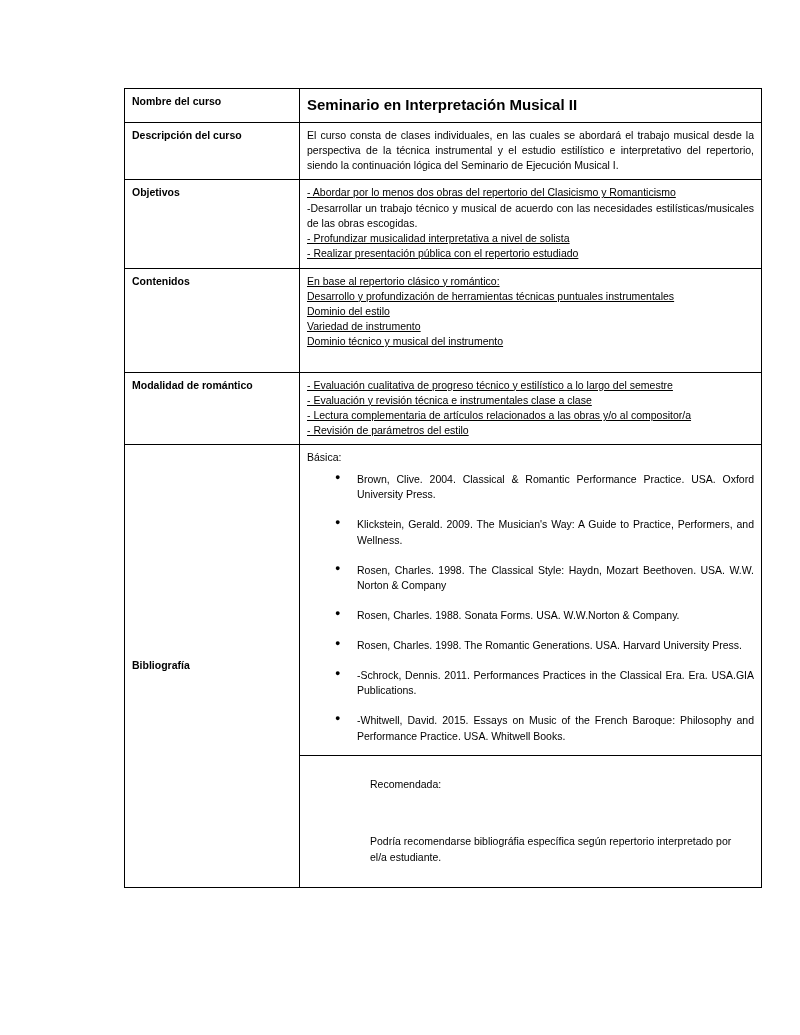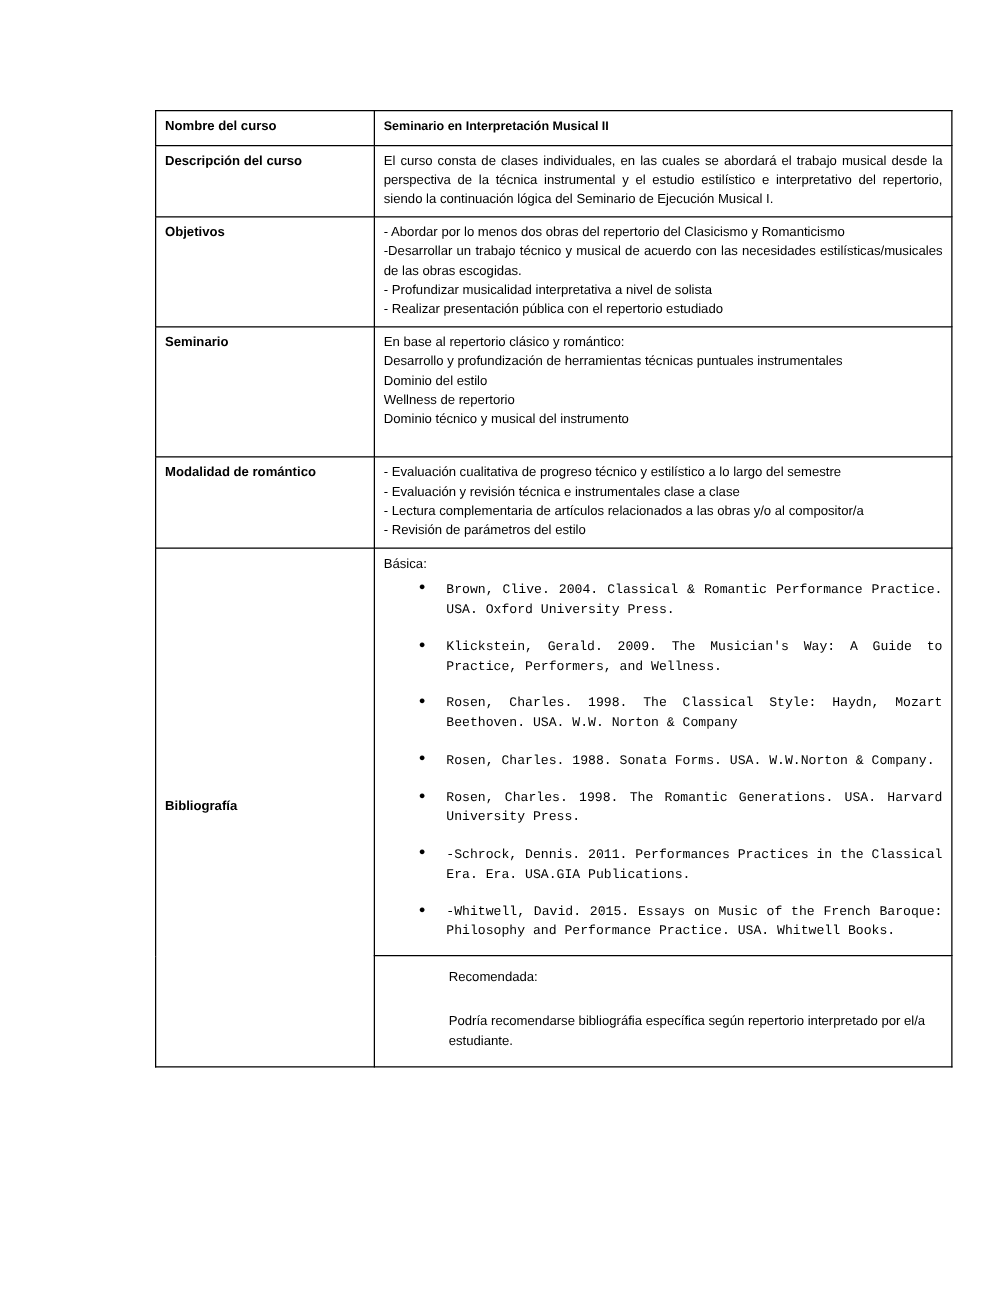--- a/index.html
+++ b/index.html
@@ -43,61 +43,61 @@
   .col-content {
     width: 462px;
   }
   .label-text {
     font-weight: bold;
     font-size: 10.5px;
     line-height: 1.4;
   }
   .content-title {
     font-weight: bold;
-    font-size: 10px;
+    font-size: 15px;
   }
   .justified {
     text-align: justify;
   }
   .plain-line {
     display: block;
+    text-decoration: underline;
   }
   td.bib-label-cell {
     vertical-align: middle;
     text-align: left;
   }
   .bib-heading {
     font-weight: normal;
     margin: 0 0 4px 0;
   }
   ul.bib-list {
     list-style: none;
     margin: 6px 0 0 0;
     padding: 0 0 0 28px;
-    font-family: Liberation Mono, monospace;
   }
   ul.bib-list li {
     position: relative;
     margin: 0 0 14px 0;
     padding-left: 22px;
     text-align: justify;
     line-height: 1.5;
   }
   ul.bib-list li:last-child {
     margin-bottom: 4px;
   }
   ul.bib-list li::before {
     content: "\25CF";
     position: absolute;
     left: 0;
     top: -1px;
     font-size: 9px;
   }
   .rec-block p {
-    margin: 5px;
+    margin: 16px;
     padding-left: 47px;
   }
   .rec-gap {
     height: 10px;
   }
   .rec-text {
     line-height: 1.5;
   }
 </style>
 </head>
@@ -137,27 +137,27 @@
         <td class="col-content">
           <div class="plain-line">- Abordar por lo menos dos obras del repertorio del Clasicismo y Romanticismo</div>
           <div class="justified">-Desarrollar un trabajo técnico y musical de acuerdo con las necesidades estilísticas/musicales de las obras escogidas.</div>
           <div class="plain-line">- Profundizar musicalidad interpretativa a nivel de solista</div>
           <div class="plain-line">- Realizar presentación pública con el repertorio estudiado</div>
         </td>
       </tr>
 
       <tr>
         <td class="col-label">
-          <span class="label-text">Seminario</span>
+          <span class="label-text">Contenidos</span>
         </td>
         <td class="col-content">
           <div class="plain-line">En base al repertorio clásico y romántico:</div>
           <div class="plain-line">Desarrollo y profundización de herramientas técnicas puntuales instrumentales</div>
           <div class="plain-line">Dominio del estilo</div>
-          <div class="plain-line">Wellness de repertorio</div>
+          <div class="plain-line">Variedad de instrumento</div>
           <div class="plain-line">Dominio técnico y musical del instrumento</div>
           <div style="height:16px"></div>
         </td>
       </tr>
 
       <tr>
         <td class="col-label">
           <span class="label-text">Modalidad de romántico</span>
         </td>
         <td class="col-content">

